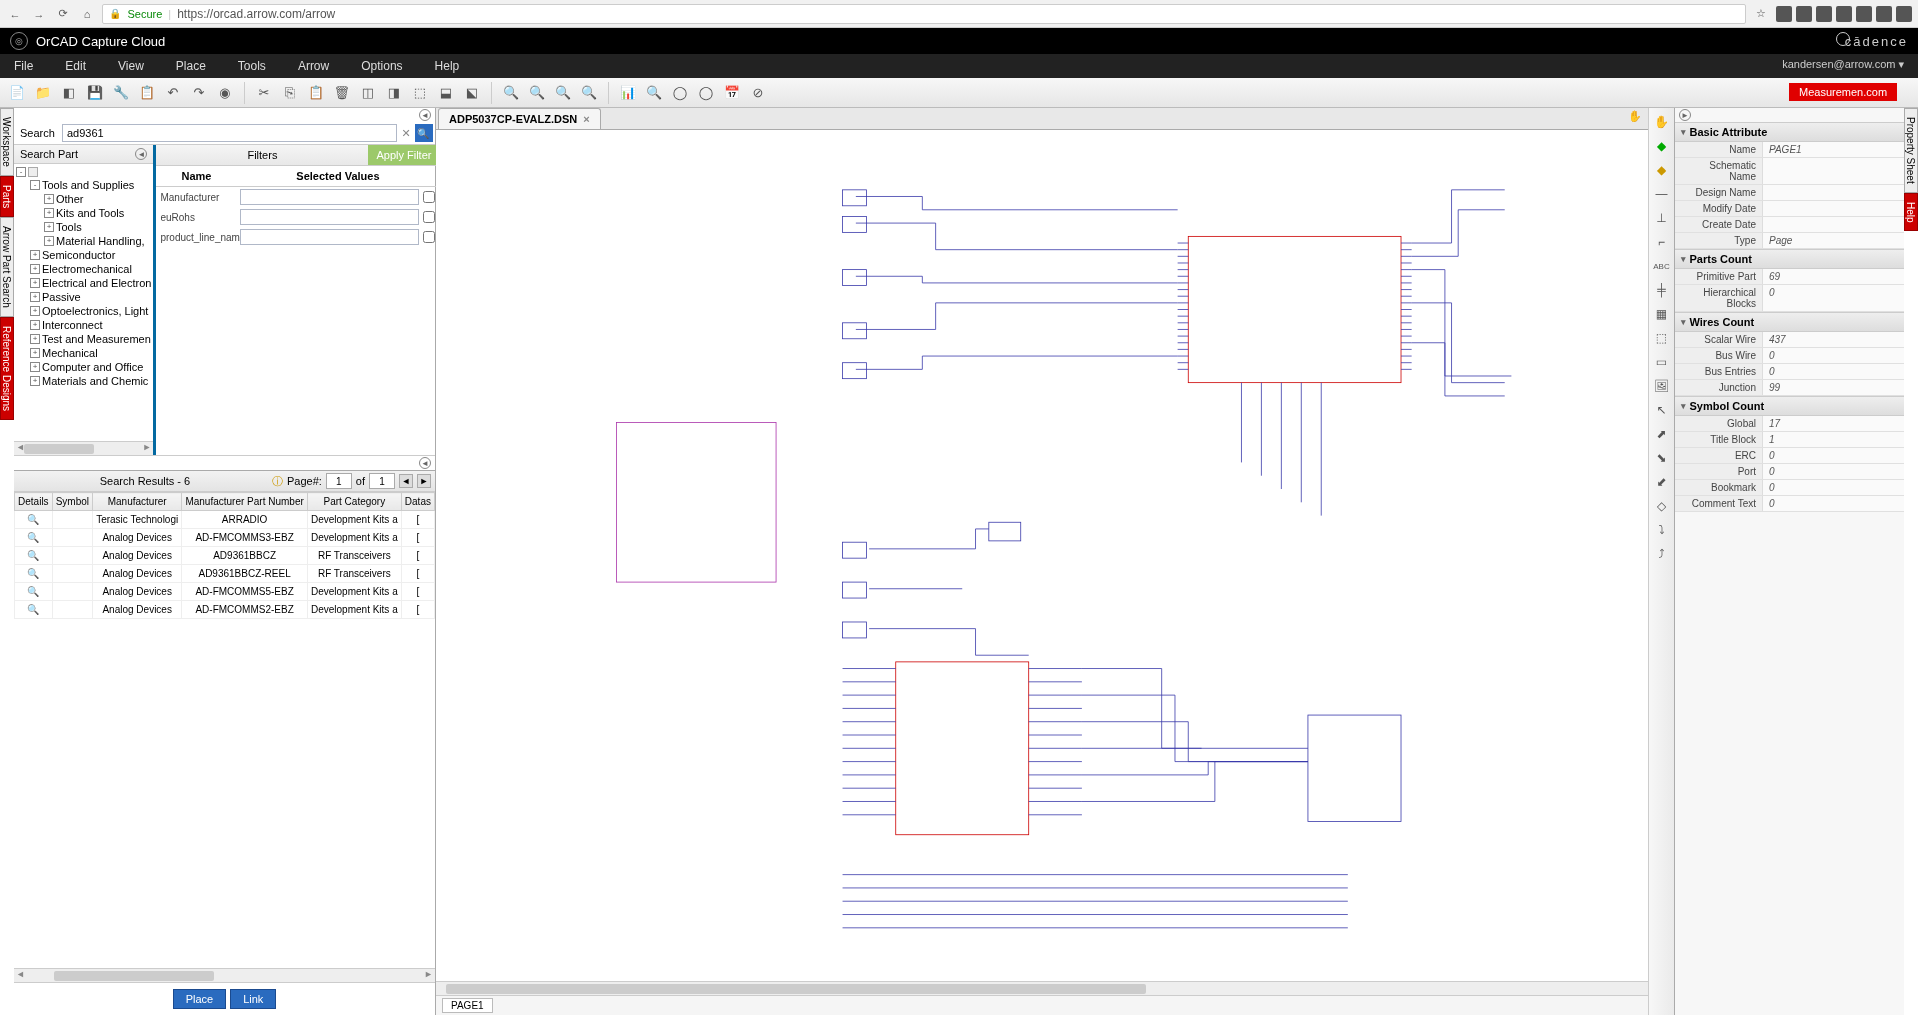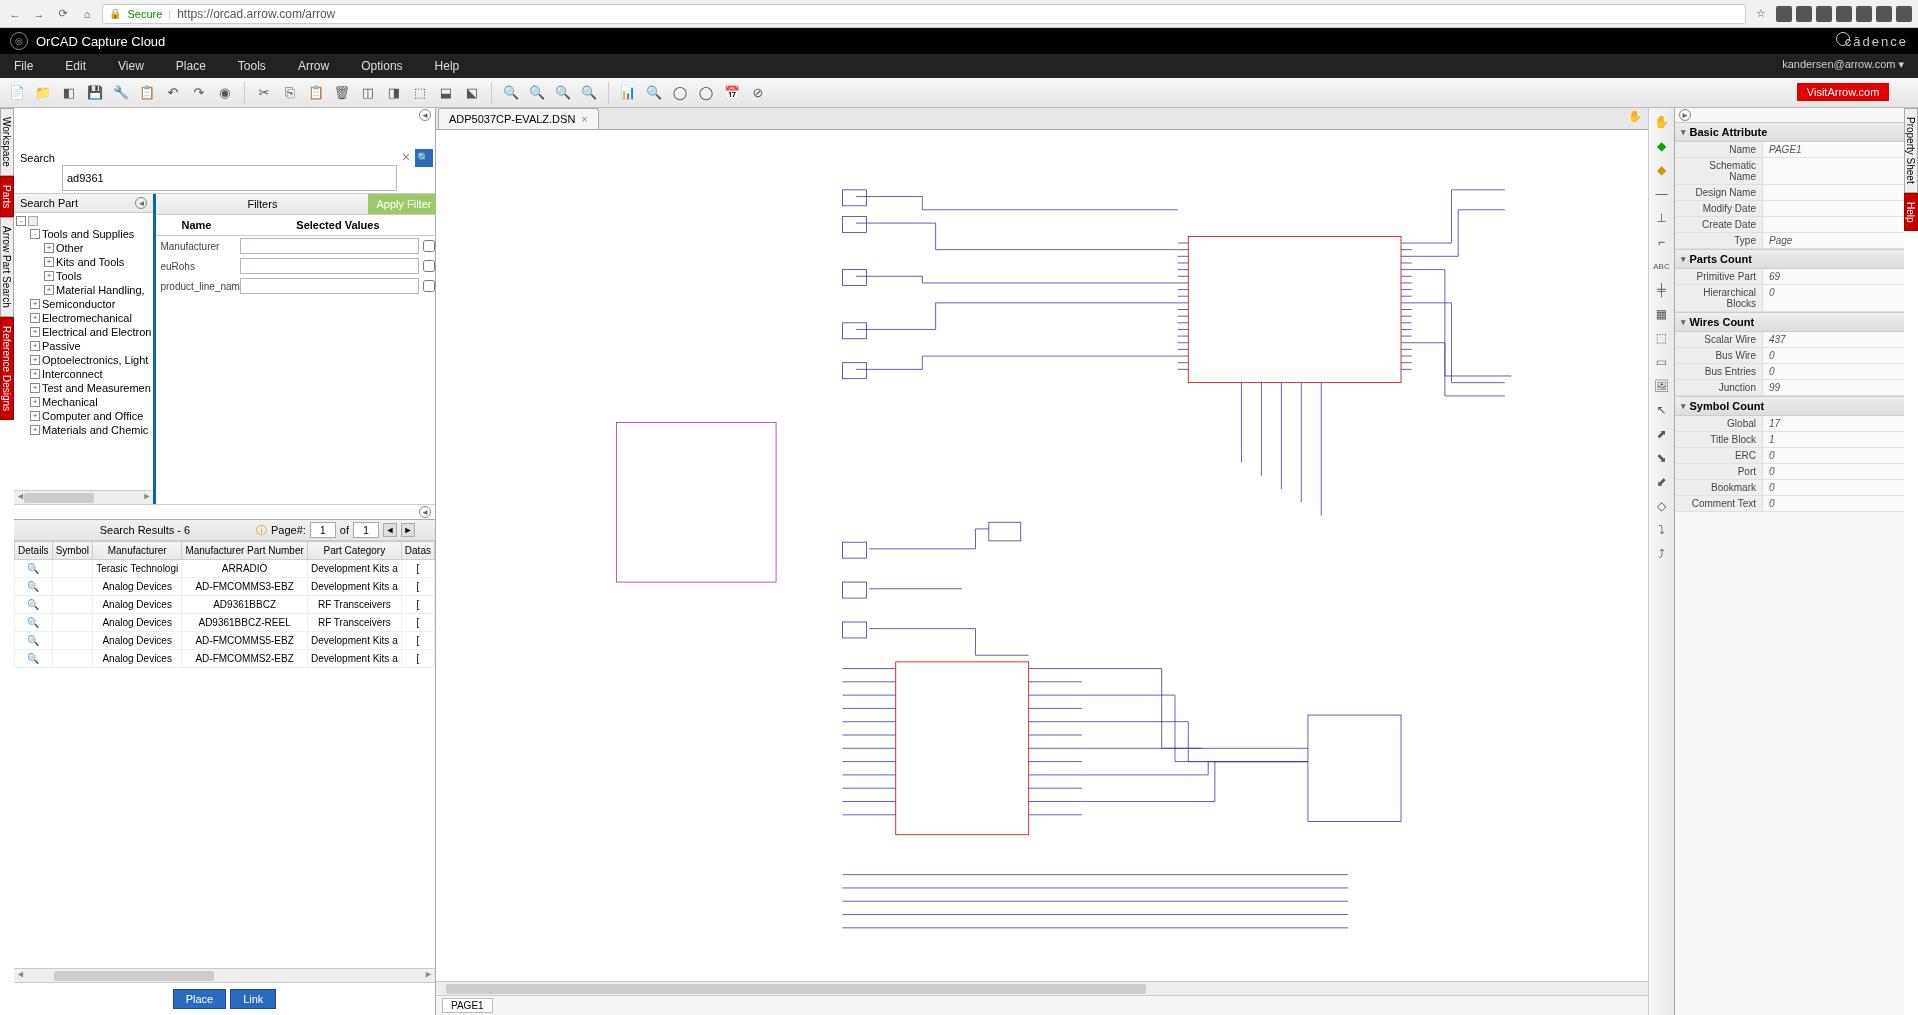--- a/index.html
+++ b/index.html
@@ -35,21 +35,21 @@
 .main-area { display: flex; height: calc(100vh - 108px); }
 
 .left-tabs { width: 14px; display: flex; flex-direction: column; }
 .left-tab { writing-mode: vertical-rl; padding: 8px 1px; font-size: 10px; border: 1px solid #aaa; background: #eee; cursor: pointer; text-align: center; }
 .left-tab.active { background: #c00; color: #fff; border-color: #900; }
 
 .left-panel { width: 422px; display: flex; flex-direction: column; border-right: 1px solid #aaa; }
 
 .search-row { display: flex; align-items: center; padding: 2px; border-bottom: 1px solid #ccc; gap: 2px; }
 .search-row .lbl { width: 44px; padding-left: 4px; }
-.search-row input { flex: 1; height: 26px; border: 1px solid #b0b8c8; padding: 0 4px; font-size: 11px; margin-top: 41px; }
+.search-row input { flex: 1; height: 18px; border: 1px solid #b0b8c8; padding: 0 4px; font-size: 11px; }
 .search-row .clear-x { width: 14px; text-align: center; color: #888; cursor: pointer; }
 .search-row .search-btn { width: 18px; height: 18px; background: #2a6bbf; color: #fff; display: flex; align-items: center; justify-content: center; cursor: pointer; font-size: 10px; }
 
 .upper-panels { display: flex; height: 310px; }
 .tree-panel { width: 156px; border-right: 3px solid #0369a1; display: flex; flex-direction: column; }
 .tree-header { background: linear-gradient(#f5f5f5,#e8e8e8); padding: 3px 6px; border-bottom: 1px solid #ccc; display: flex; justify-content: space-between; align-items: center; }
 .tree-body { flex: 1; overflow: hidden; padding: 2px; }
 .tree-node { display: flex; align-items: center; gap: 2px; padding: 1px 0; white-space: nowrap; cursor: pointer; }
 .tree-node .expander { width: 10px; height: 10px; border: 1px solid #888; display: inline-flex; align-items: center; justify-content: center; font-size: 8px; line-height: 8px; color: #555; }
 .tree-node.indent1 { padding-left: 14px; }
@@ -64,38 +64,38 @@
 .filters-thead { display: flex; border-bottom: 1px solid #ccc; font-weight: bold; }
 .filters-thead div { padding: 4px; text-align: center; }
 .filters-thead .c1 { width: 80px; }
 .filters-thead .c2 { flex: 1; }
 .filter-row { display: flex; align-items: center; padding: 2px 4px; gap: 4px; }
 .filter-row .fname { width: 76px; font-size: 10px; color: #444; }
 .filter-row input[type=text] { flex: 1; height: 16px; border: 1px solid #b0b8c8; }
 .filter-row input[type=checkbox] { width: 12px; height: 12px; }
 
 .results-panel { flex: 1; display: flex; flex-direction: column; border-top: 1px solid #aaa; }
-.results-header { background: linear-gradient(#f2f2f2,#e4e4e4); padding: 2px 20px; display: flex; align-items: center; border-bottom: 1px solid #ccc; }
+.results-header { background: linear-gradient(#f2f2f2,#e4e4e4); padding: 2px 4px; display: flex; align-items: center; border-bottom: 1px solid #ccc; }
 .results-header .title { flex: 1; text-align: center; }
 .results-header .pager { display: flex; align-items: center; gap: 4px; }
 .results-header .pager input { width: 26px; height: 16px; border: 1px solid #aaa; text-align: center; font-size: 10px; }
 .results-header .pg-btn { width: 14px; height: 14px; background: #ddd; border: 1px solid #aaa; display: flex; align-items: center; justify-content: center; font-size: 9px; cursor: pointer; }
 .results-table { flex: 1; overflow: hidden; }
 .results-table table { width: 100%; border-collapse: collapse; font-size: 10px; }
 .results-table th { background: linear-gradient(#f5f5f5,#e8e8e8); border: 1px solid #ccc; padding: 3px; font-weight: normal; }
 .results-table td { border: 1px solid #eee; padding: 3px; text-align: center; white-space: nowrap; overflow: hidden; }
 .results-table td.det { color: #4a78c8; }
 .results-scroll { height: 14px; border-top: 1px solid #ccc; background: #eee; position: relative; }
 .results-scroll .thumb { position: absolute; left: 40px; width: 160px; height: 10px; top: 2px; background: #ccc; border-radius: 2px; }
 
 .action-btns { padding: 6px; display: flex; justify-content: center; gap: 4px; border-top: 1px solid #ccc; }
 .action-btns button { background: #2a6bbf; color: #fff; border: 1px solid #1a4a8f; padding: 3px 12px; font-size: 11px; cursor: pointer; }
 
 .canvas-area { flex: 1; display: flex; flex-direction: column; position: relative; }
-.doc-tabs { height: 22px; display: flex; border-bottom: 1px solid #aaa; background: #e8e8e8; padding-left: 2px; }
+.doc-tabs { height: 22px; display: flex; border-bottom: 1px solid #aaa; background: #e8e8e8; padding-left: 2px; font-weight: bold; }
 .doc-tab { padding: 3px 10px; border: 1px solid #aaa; border-bottom: none; background: #f5f5f5; margin-right: 2px; display: flex; align-items: center; gap: 6px; font-size: 11px; cursor: pointer; border-radius: 3px 3px 0 0; }
 .doc-tab .close-x { color: #888; cursor: pointer; }
 .doc-tab.active { background: #ffffff; margin-top: 36px; }
 .canvas { flex: 1; background: #fff; background-image: radial-gradient(#ddd 0.5px, transparent 0.5px); background-size: 8px 8px; position: relative; overflow: hidden; }
 .canvas svg { position: absolute; top: 0; left: 0; }
 .canvas-hscroll { height: 14px; background: #eee; border-top: 1px solid #ccc; position: relative; }
 .canvas-hscroll .thumb { position: absolute; left: 10px; width: 700px; height: 10px; top: 2px; background: #ccc; border-radius: 2px; }
 .page-label-row { height: 20px; border-top: 1px solid #ccc; padding: 2px 6px; background: #f5f5f5; }
 .page-label { display: inline-block; border: 1px solid #bbb; background: #fff; padding: 1px 8px; font-size: 10px; }
 .root-label-row { height: 20px; border-top: 1px solid #ccc; padding: 2px 6px; background: #f5f5f5; }
@@ -157,21 +157,21 @@
       <span class="menu-item">View</span>
       <span class="menu-item">Place</span>
       <span class="menu-item">Tools</span>
       <span class="menu-item">Arrow</span>
       <span class="menu-item">Options</span>
       <span class="menu-item">Help</span>
     </div>
   <div class="right-area">
     <span class="user-icon"></span>
     <span class="user-email"><span>kandersen@arrow.com</span> ▾</span>
-    <span class="visit-btn">VisitArrow.com</span>
+    <span class="visit-btn">Measuremen.com</span>
   </div>
 </div>
 
 <div class="toolbar">
   <div class="tb-btn">📄</div>
   <div class="tb-btn">📁</div>
   <div class="tb-btn">◧</div>
   <div class="tb-btn">💾</div>
   <div class="tb-btn">🔧</div>
   <div class="tb-btn">📋</div>

